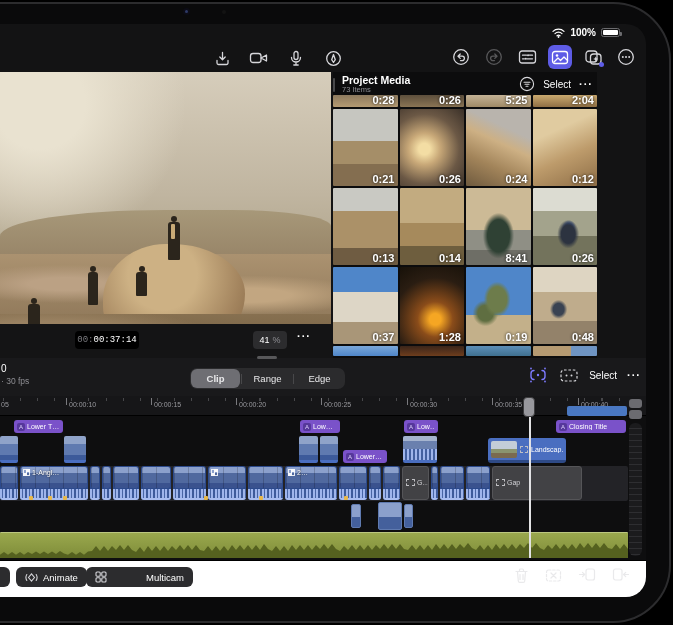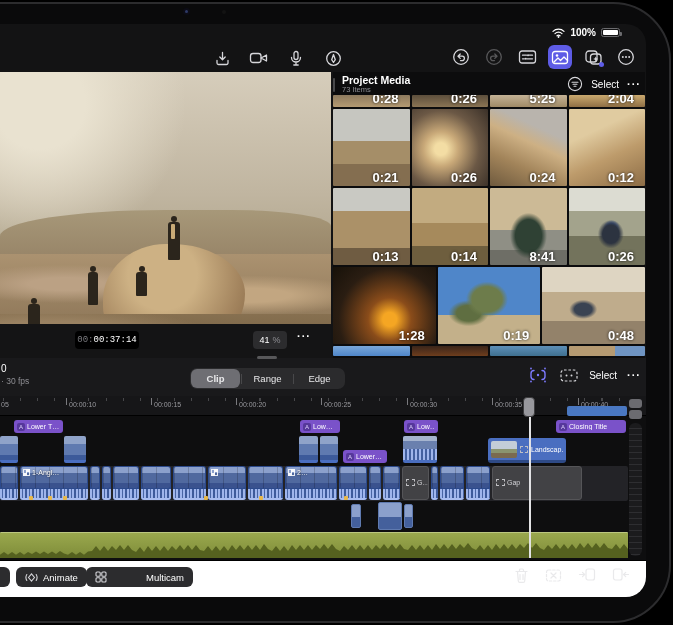--- a/index.html
+++ b/index.html
@@ -71,32 +71,32 @@
   .tc-pill { position:absolute; left:75px; top:7px; width:64px; height:18px; background:#000;
     border-radius:4px; display:flex; align-items:center; justify-content:center; gap:0;
     font-family:"Liberation Mono","DejaVu Sans Mono",monospace; font-size:9px; }
   .tc-pill .pre { color:#7c7c80; } .tc-pill .mainpart { color:#fff; }
   .zoom-pill { position:absolute; left:253px; top:7px; width:34px; height:18px; background:#2c2c2e;
     border-radius:4px; display:flex; align-items:center; justify-content:center; gap:3px; font-size:9px; }
   .zoom-pill .v { color:#fff; } .zoom-pill .u { color:#8e8e93; }
   .vmore { position:absolute; left:297px; top:6px; color:#fff; font-size:11px; font-weight:bold; letter-spacing:1px; }
 
   
-  .media { position:absolute; left:333px; top:0; width:312px; height:286px; background:#0c0c0d; }
+  .media { position:absolute; left:333px; top:0; width:264px; height:286px; background:#0c0c0d; }
   .mhead { position:relative; height:23px; }
   .drag-v { position:absolute; left:0; top:6px; width:2px; height:14px; background:#48484a; border-radius:1px; }
   .mtitle { position:absolute; left:9px; top:2px; font-size:10.5px; font-weight:bold; color:#fff; }
   .mcount { position:absolute; left:9px; top:13px; font-size:7.5px; color:#8e8e93; }
   .mh-right { position:absolute; right:4px; top:4px; display:flex; align-items:center; gap:8px; }
   .mselect { font-size:10px; color:#fff; }
   .mmore { font-size:11px; color:#fff; font-weight:bold; letter-spacing:1px; }
   #media-grid { position:absolute; left:0; top:23px; right:0; bottom:0; overflow:hidden; }
   .mrow { display:flex; gap:2px; margin-bottom:2px; }
   .thumb { flex:1; position:relative; border-radius:1px; overflow:hidden; background:#333; }
-  .dur { position:absolute; right:11px; bottom:1px; font-size:13px; font-weight:bold; color:#fff;
+  .dur { position:absolute; right:3px; bottom:1px; font-size:11px; font-weight:bold; color:#fff;
     text-shadow:0 0 3px rgba(0,0,0,.9); }
 
   
   .sc-p0a{background:linear-gradient(180deg,#8d7a5e,#b49a72);} .sc-p0b{background:linear-gradient(180deg,#5d4f3c,#8a7454);}
   .sc-p0c{background:linear-gradient(180deg,#c4b295,#a08a66);} .sc-p0d{background:linear-gradient(180deg,#caa96f,#8f6f45);}
   .sc-desert-clouds{background:linear-gradient(180deg,#c6c6c0 0 42%,#a58e68 42% 72%,#846e50 72%);}
   .sc-sunset-person{background:radial-gradient(circle at 38% 52%, #f3dda4 0 10%, #c8a878 28%, #6b5845 62%, #3a3028 100%);}
   .sc-golden-hill{background:linear-gradient(205deg,#b9b4ad 0 28%,#cdb084 45%,#a2845a 70%,#6f5a3e 100%);}
   .sc-rock-closeup{background:linear-gradient(155deg,#e0cba0 0 30%,#bd9b6b 60%,#8d6d46 100%);}
   .sc-rockpile-grey{background:linear-gradient(180deg,#c9c9c3 0 30%,#ab9168 30% 78%,#6f5c42 78%);}
@@ -379,20 +379,23 @@
                 <span class="dur">0:14</span>
               </div>
               <div class="thumb sc-woman-road">
                 <span class="dur">8:41</span>
               </div>
               <div class="thumb sc-hiker-trees">
                 <span class="dur">0:26</span>
               </div>
             </div>
             <div class="mrow" style="height: 77px;">
+              <div class="thumb sc-boulders-sky">
+                <span class="dur">0:37</span>
+              </div>
               <div class="thumb sc-campfire">
                 <span class="dur">1:28</span>
               </div>
               <div class="thumb sc-joshua-tree">
                 <span class="dur">0:19</span>
               </div>
               <div class="thumb sc-trail-hikers">
                 <span class="dur">0:48</span>
               </div>
             </div>

